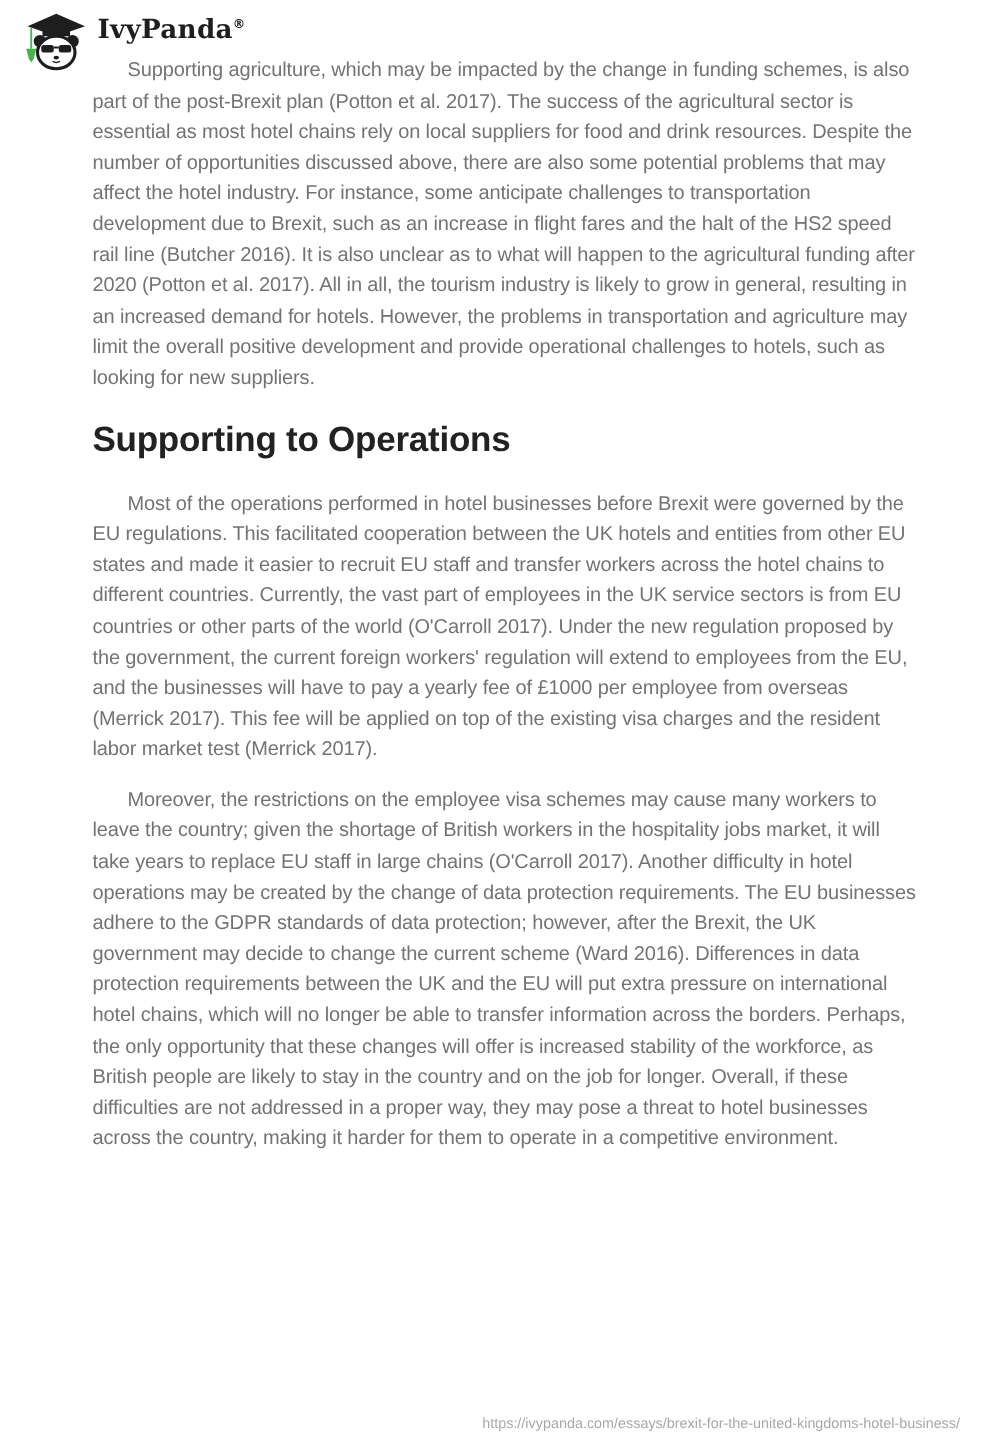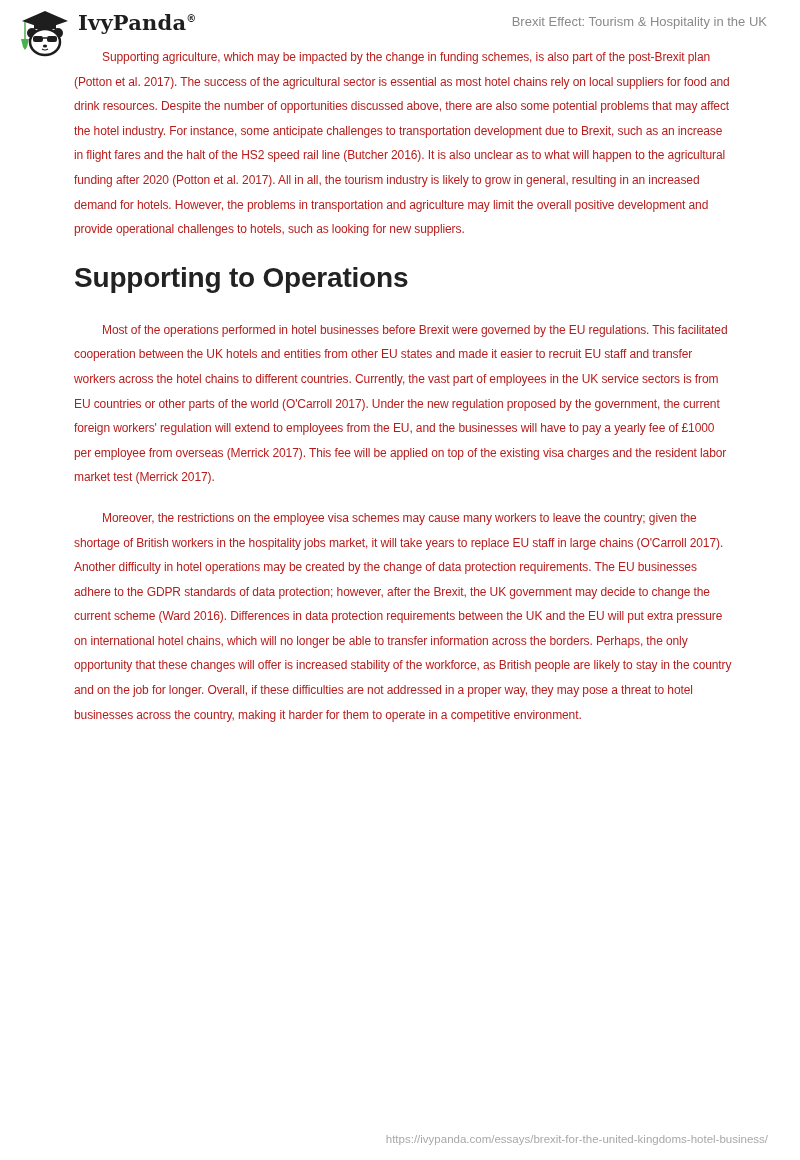--- a/index.html
+++ b/index.html
@@ -57,25 +57,25 @@
     font-size: 13px;
     color: #8a8a8a;
   }
   .content {
     position: absolute;
     left: 74px;
     top: 45px;
     width: 660px;
   }
   .para {
-    font-size: 12px;
+    font-size: 16px;
     line-height: 24.6px;
     margin: 0 0 16px 0;
     text-indent: 28px;
-    color: #b91c1c;
+    color: #737373;
     letter-spacing: -0.1px;
   }
   .heading {
     font-size: 28px;
     font-weight: bold;
     color: #222222;
     margin: 20px 0 24px 0;
     line-height: 32px;
     letter-spacing: -0.2px;
   }
@@ -109,21 +109,20 @@
 
       <rect x="15" y="28" width="10" height="6" rx="2" fill="#1e1e1e"></rect>
       <rect x="29" y="28" width="10" height="6" rx="2" fill="#1e1e1e"></rect>
       <line x1="25" y1="30" x2="29" y2="30" stroke="#1e1e1e" stroke-width="1.5"></line>
 
       <ellipse cx="27" cy="38" rx="2.2" ry="1.5" fill="#1e1e1e"></ellipse>
       <path d="M24,41 Q27,43 30,41" stroke="#1e1e1e" stroke-width="1.2" fill="none"></path>
     </svg>
     <span class="logo-text"><span>IvyPanda</span><span class="logo-reg">®</span></span>
   </a>
-  <div class="doc-title">Brexit Effect: Tourism &amp; Hospitality in the UK</div>
 </div>
 
 <div class="content">
   <p class="para">Supporting agriculture, which may be impacted by the change in funding schemes, is also part of the post-Brexit plan (Potton et al. 2017). The success of the agricultural sector is essential as most hotel chains rely on local suppliers for food and drink resources. Despite the number of opportunities discussed above, there are also some potential problems that may affect the hotel industry. For instance, some anticipate challenges to transportation development due to Brexit, such as an increase in flight fares and the halt of the HS2 speed rail line (Butcher 2016). It is also unclear as to what will happen to the agricultural funding after 2020 (Potton et al. 2017). All in all, the tourism industry is likely to grow in general, resulting in an increased demand for hotels. However, the problems in transportation and agriculture may limit the overall positive development and provide operational challenges to hotels, such as looking for new suppliers.</p>
   <h2 class="heading">Supporting to Operations</h2>
   <p class="para">Most of the operations performed in hotel businesses before Brexit were governed by the EU regulations. This facilitated cooperation between the UK hotels and entities from other EU states and made it easier to recruit EU staff and transfer workers across the hotel chains to different countries. Currently, the vast part of employees in the UK service sectors is from EU countries or other parts of the world (O'Carroll 2017). Under the new regulation proposed by the government, the current foreign workers' regulation will extend to employees from the EU, and the businesses will have to pay a yearly fee of £1000 per employee from overseas (Merrick 2017). This fee will be applied on top of the existing visa charges and the resident labor market test (Merrick 2017).</p>
   <p class="para">Moreover, the restrictions on the employee visa schemes may cause many workers to leave the country; given the shortage of British workers in the hospitality jobs market, it will take years to replace EU staff in large chains (O'Carroll 2017). Another difficulty in hotel operations may be created by the change of data protection requirements. The EU businesses adhere to the GDPR standards of data protection; however, after the Brexit, the UK government may decide to change the current scheme (Ward 2016). Differences in data protection requirements between the UK and the EU will put extra pressure on international hotel chains, which will no longer be able to transfer information across the borders. Perhaps, the only opportunity that these changes will offer is increased stability of the workforce, as British people are likely to stay in the country and on the job for longer. Overall, if these difficulties are not addressed in a proper way, they may pose a threat to hotel businesses across the country, making it harder for them to operate in a competitive environment.</p>
 </div>
 
 <a class="footer-url">https://ivypanda.com/essays/brexit-for-the-united-kingdoms-hotel-business/</a>

